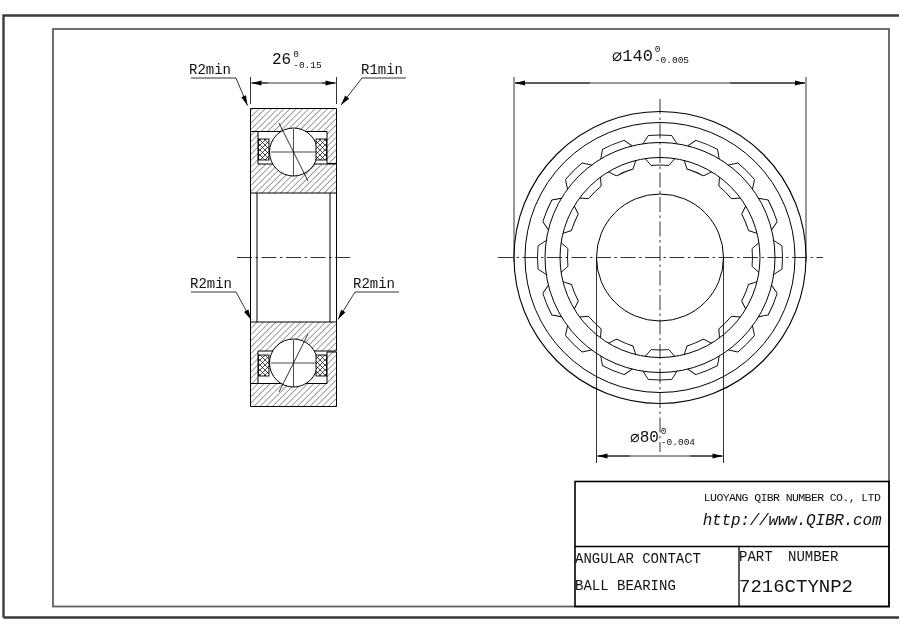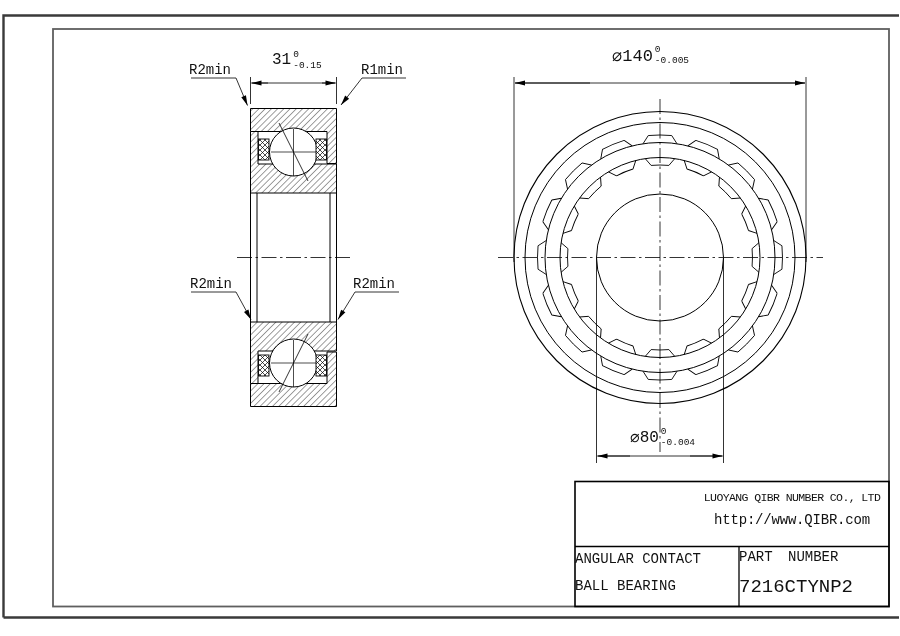--- a/index.html
+++ b/index.html
@@ -13,21 +13,21 @@
   .dim .main.big{font-size:17px;}
   .dim .tolstack{display:flex;flex-direction:column;font-size:9.5px;line-height:1.15;margin-left:2px;margin-top:-2px;}
   .phi{font-family:"DejaVu Sans","DejaVu Sans Mono",sans-serif;}
   
   .logo-name{font-family:"Liberation Sans","DejaVu Sans",sans-serif;font-weight:bold;
              font-size:29px;letter-spacing:1px;line-height:1;}
   .logo-reg{font-family:"Liberation Sans",sans-serif;font-size:11px;vertical-align:14px;font-weight:bold;}
   .logo-sub{font-family:"Liberation Sans","DejaVu Sans",sans-serif;font-weight:bold;
             font-size:9.5px;letter-spacing:3.5px;margin-top:3px;margin-left:2px;line-height:1;}
   .company{font-size:11.5px;letter-spacing:-0.6px;text-align:center;width:196px;}
-  .website{font-size:14px;letter-spacing:-0.2px;text-align:center;width:196px;}
+  .website{font-size:16px;letter-spacing:-0.2px;text-align:center;width:196px;font-style:italic;}
   .cellline{font-size:14px;text-align:left;}
   .partlabel{word-spacing:7px;}
   .partnum{font-size:19px;}
 </style>
 </head>
 <body>
 
 <div id="stage">
 
   <svg id="linework" width="900" height="636" viewBox="0 0 900 636">
@@ -143,21 +143,21 @@
       <line x1="739" y1="546.5" x2="739" y2="606.5" stroke-width="1.3"></line>
     </g>
   </svg>
 
   <div class="txt lbl" style="left:189px;top:63px">R2min</div>
   <div class="txt lbl" style="left:361px;top:63px">R1min</div>
   <div class="txt lbl" style="left:190px;top:277px">R2min</div>
   <div class="txt lbl" style="left:353px;top:277px">R2min</div>
 
   <div class="txt dim" style="left:272px;top:52px">
-    <span class="main">31</span>
+    <span class="main">26</span>
     <span class="tolstack">
       <span>0</span>
       <span>-0.15</span>
     </span>
   </div>
 
   <div class="txt dim" style="left:612px;top:47px">
     <span class="main big"><span class="phi">⌀</span><span>140</span></span>
     <span class="tolstack">
       <span>0</span>

